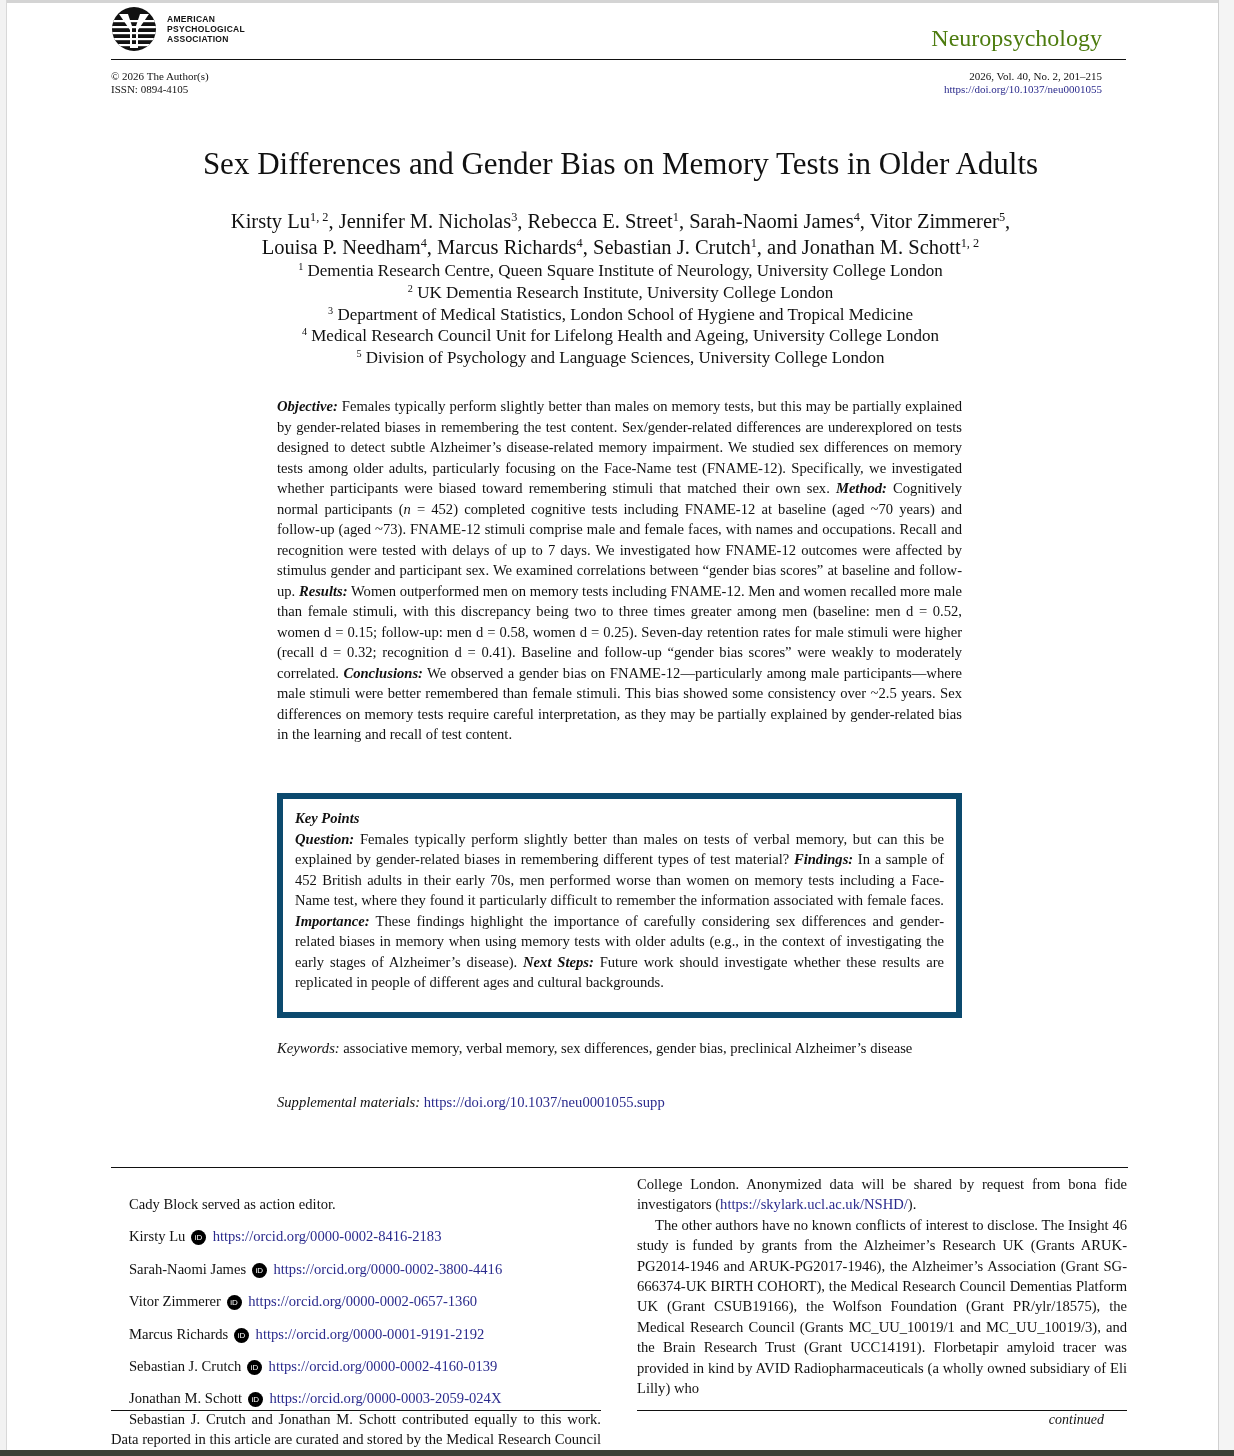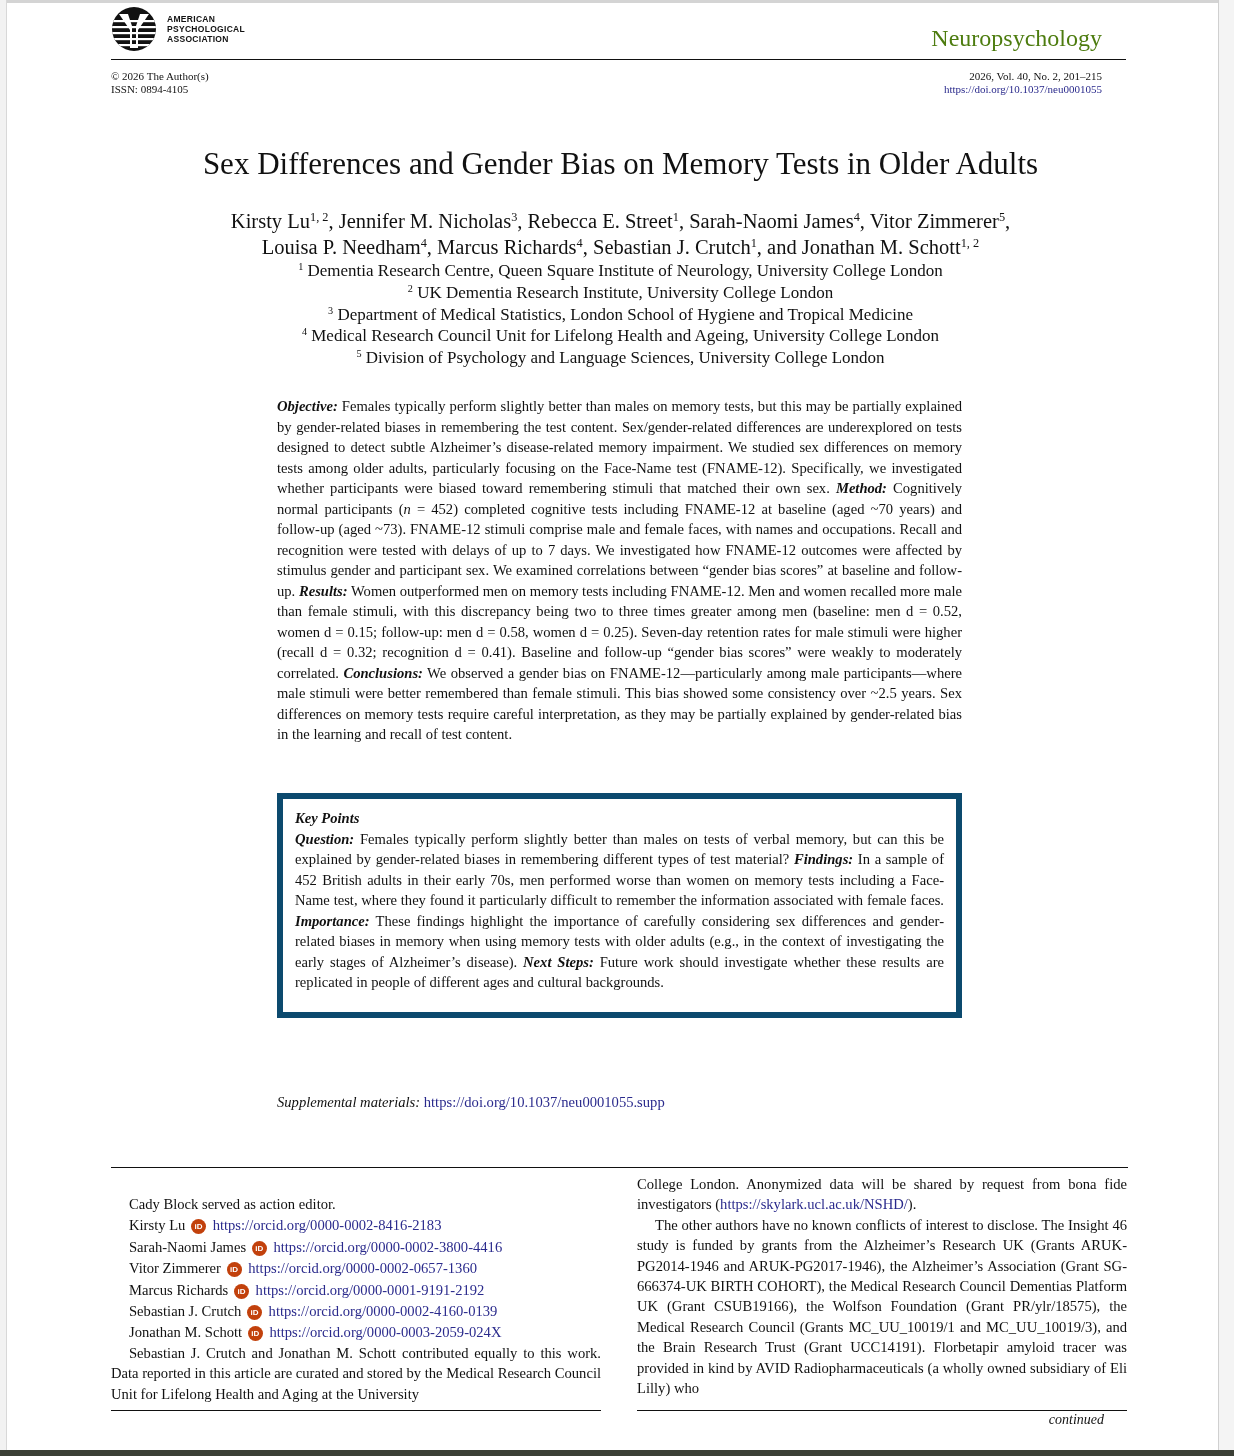--- a/index.html
+++ b/index.html
@@ -39,21 +39,21 @@
     .supp { position: absolute; left: 270px; top: 1089px; width: 685px; font-size: 14.6px; line-height: 20.5px; }
     .it { font-style: italic; }
 
     
     .fn-rule-top { position: absolute; left: 104px; top: 1164px; width: 1017px; height: 1px; background: #111; }
     .fn-col { position: absolute; font-size: 14.6px; line-height: 20.4px; text-align: justify; }
     .fn-left { left: 104px; top: 1191px; width: 490px; }
     .fn-right { left: 630px; top: 1171px; width: 490px; }
     .fn-line { display: block; text-indent: 18px; }
     .fn-orcid { display: block; padding-left: 18px; white-space: nowrap; }
-    .orcid-icon { display: inline-block; width: 15px; height: 15px; border-radius: 50%; background: #c2410c; color: #fff; font-family: "Liberation Sans", "DejaVu Sans", sans-serif; font-size: 8px; font-weight: bold; line-height: 15px; text-align: center; vertical-align: 1px; margin: 5px 3px 0 2px; }
+    .orcid-icon { display: inline-block; width: 15px; height: 15px; border-radius: 50%; background: #000000; color: #fff; font-family: "Liberation Sans", "DejaVu Sans", sans-serif; font-size: 8px; font-weight: normal; line-height: 15px; text-align: center; vertical-align: 1px; margin: 16px 3px 0 2px; }
     .fn-rule-left { position: absolute; left: 104px; top: 1407px; width: 490px; height: 1px; background: #111; }
     .fn-rule-right { position: absolute; left: 630px; top: 1407px; width: 490px; height: 1px; background: #111; }
     .continued { position: absolute; right: 113px; top: 1409px; font-style: italic; font-size: 14px; }
     .page-number { position: absolute; left: 0; top: 1431px; width: 1227px; text-align: center; font-size: 14.6px; margin-top: 36px; }
   </style>
 </head>
 <body>
 
 <div class="viewer-top"></div>
 <div class="viewer-left"></div>
@@ -113,20 +113,23 @@
 
   <div class="abstract">
     <b>Objective:</b><span> Females typically perform slightly better than males on memory tests, but this may be partially explained by gender-related biases in remembering the test content. Sex/gender-related differences are underexplored on tests designed to detect subtle Alzheimer’s disease-related memory impairment. We studied sex differences on memory tests among older adults, particularly focusing on the Face-Name test (FNAME-12). Specifically, we investigated whether participants were biased toward remembering stimuli that matched their own sex. </span><b>Method:</b><span> Cognitively normal participants (</span><i>n</i><span> = 452) completed cognitive tests including FNAME-12 at baseline (aged ~70 years) and follow-up (aged ~73). FNAME-12 stimuli comprise male and female faces, with names and occupations. Recall and recognition were tested with delays of up to 7 days. We investigated how FNAME-12 outcomes were affected by stimulus gender and participant sex. We examined correlations between “gender bias scores” at baseline and follow-up. </span><b>Results:</b><span> Women outperformed men on memory tests including FNAME-12. Men and women recalled more male than female stimuli, with this discrepancy being two to three times greater among men (baseline: men d = 0.52, women d = 0.15; follow-up: men d = 0.58, women d = 0.25). Seven-day retention rates for male stimuli were higher (recall d = 0.32; recognition d = 0.41). Baseline and follow-up “gender bias scores” were weakly to moderately correlated. </span><b>Conclusions:</b><span> We observed a gender bias on FNAME-12—particularly among male participants—where male stimuli were better remembered than female stimuli. This bias showed some consistency over ~2.5 years. Sex differences on memory tests require careful interpretation, as they may be partially explained by gender-related bias in the learning and recall of test content.</span>
   </div>
 
   <div class="keypoints">
     <div class="kp-title">Key Points</div>
     <div><b>Question:</b><span> Females typically perform slightly better than males on tests of verbal memory, but can this be explained by gender-related biases in remembering different types of test material? </span><b>Findings:</b><span> In a sample of 452 British adults in their early 70s, men performed worse than women on memory tests including a Face-Name test, where they found it particularly difficult to remember the information associated with female faces. </span><b>Importance:</b><span> These findings highlight the importance of carefully considering sex differences and gender-related biases in memory when using memory tests with older adults (e.g., in the context of investigating the early stages of Alzheimer’s disease). </span><b>Next Steps:</b><span> Future work should investigate whether these results are replicated in people of different ages and cultural backgrounds.</span></div>
   </div>
 
+  <div class="keywords">
+    <span class="it">Keywords:</span><span> associative memory, verbal memory, sex differences, gender bias, preclinical Alzheimer’s disease</span>
+  </div>
   <div class="supp">
     <span class="it">Supplemental materials:</span>
     <a class="link">https://doi.org/10.1037/neu0001055.supp</a>
   </div>
 
   <div class="fn-rule-top"></div>
 
   <div class="fn-col fn-left">
     <span class="fn-orcid">Cady Block served as action editor.</span>
     <span class="fn-orcid"><span>Kirsty Lu</span> <span class="orcid-icon">iD</span> <a class="link">https://orcid.org/0000-0002-8416-2183</a></span>

